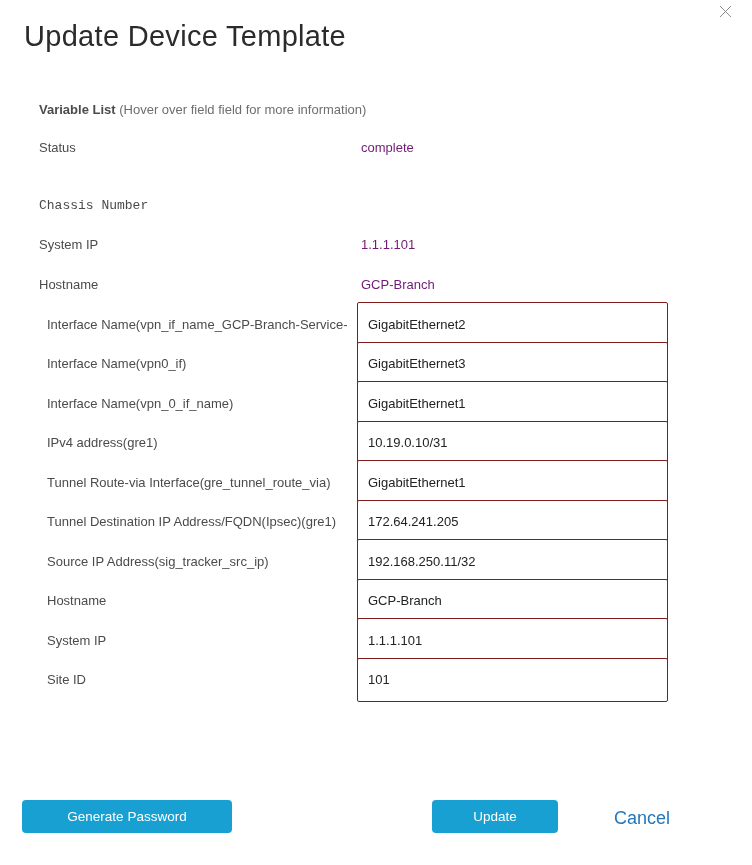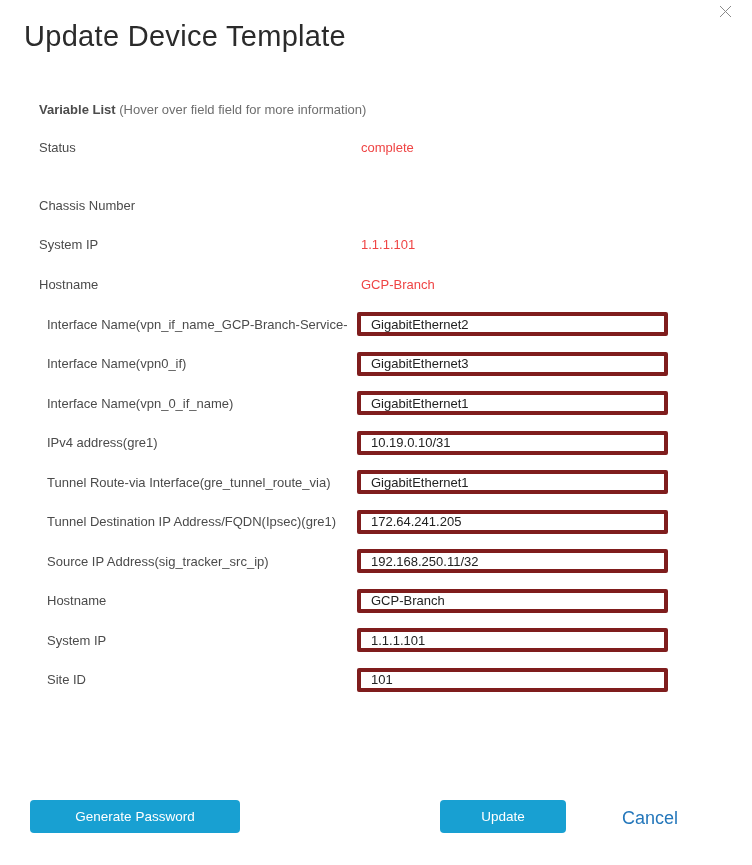--- a/index.html
+++ b/index.html
@@ -45,54 +45,54 @@
   }
   .rows {
     position: absolute;
     left: 39px; top: 140px;
     width: 629px;
   }
   .row { display: flex; }
   .row.static { align-items: flex-end; }
   .row.input { align-items: center; height: 28px; margin-left: 8px; }
   .rows .row:nth-child(1) { margin-bottom: 42px; }
-  .rows .row:nth-child(2) { margin-bottom: 23px; }
+  .rows .row:nth-child(2) { margin-bottom: 23px; font-family: Liberation Mono, monospace; }
   .rows .row:nth-child(3) { margin-bottom: 24px; }
   .rows .row:nth-child(4) { margin-bottom: 17px; }
   .rows .row.input { margin-bottom: 11.5px; }
   .row-label {
     width: 310px;
     flex: 0 0 310px;
     font-size: 13px;
     color: #4b4b4b;
     white-space: nowrap;
     overflow: hidden;
   }
   .row.static .row-label { line-height: 16px; }
   .row-value {
     margin-left: 12px;
     font-size: 13px;
-    color: #ef4444;
+    color: #701a75;
     line-height: 16px;
   }
   .row-input {
     width: 319px;
-    height: 24px;
-    border: 4px solid #7f1d1d;
+    height: 44px;
+    border: 1px solid #7f1d1d;
     border-radius: 2px;
     padding: 0 10px;
     font-family: "Liberation Sans", sans-serif;
     font-size: 13px;
     color: #222;
     outline: none;
     background: #fff;
   }
   .footer {
     position: absolute;
-    left: 8px; top: 800px;
+    left: 0; top: 800px;
     width: 605px; height: 34px;
   }
   .btn {
     position: absolute;
     top: 0;
     height: 33px;
     border: none;
     border-radius: 4px;
     background: var(--accent, #18a0d2);
     color: #ffffff;

